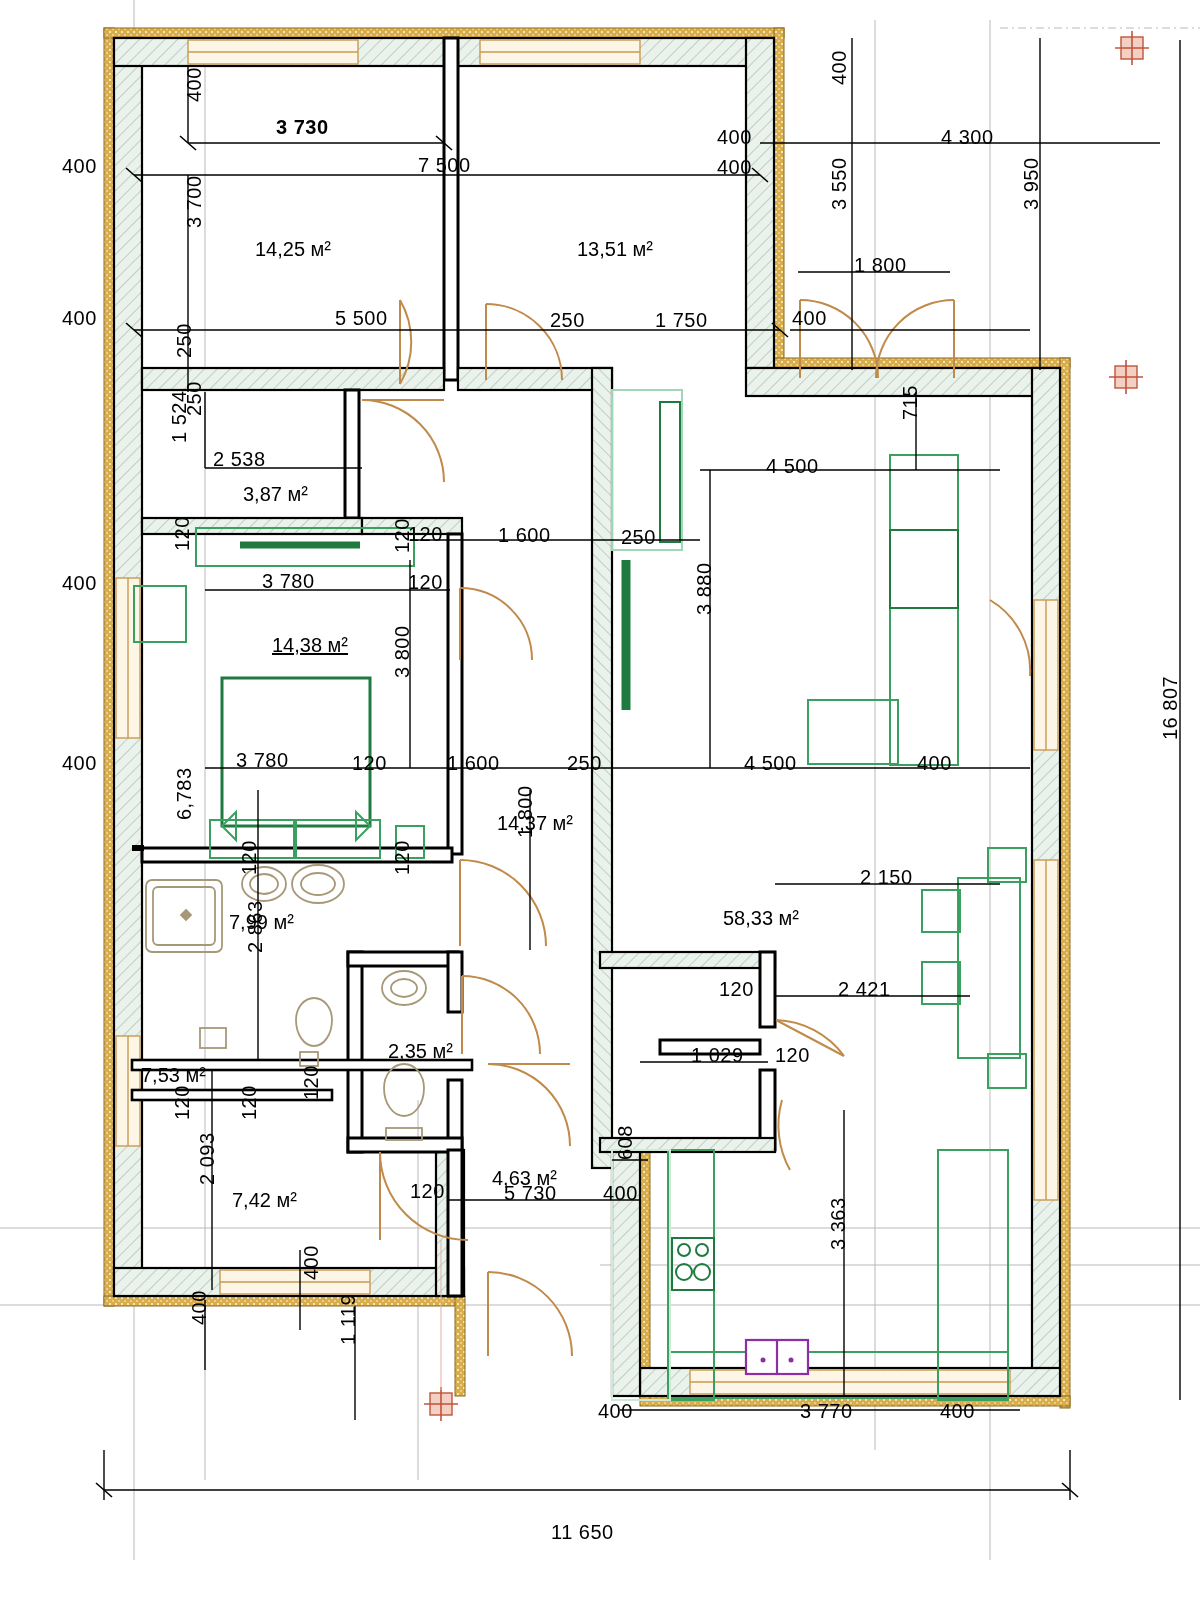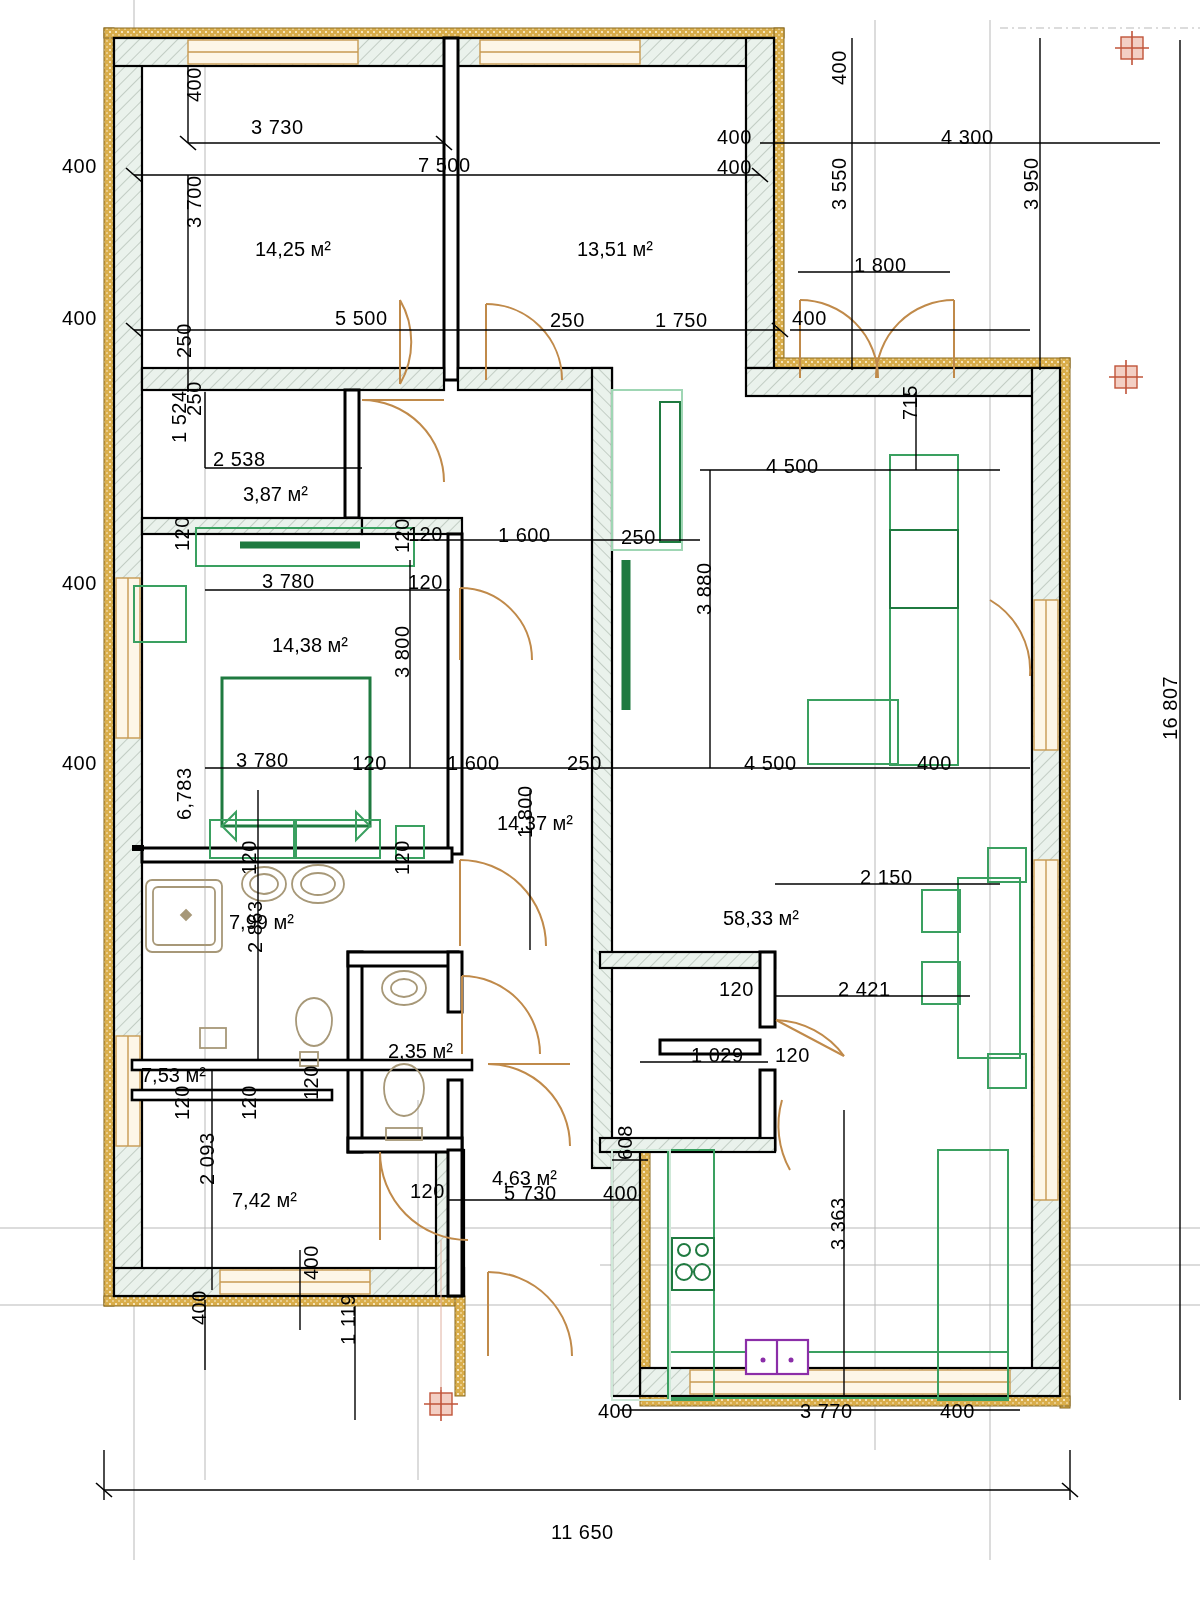--- a/index.html
+++ b/index.html
@@ -293,29 +293,29 @@
       <line x1="0" y1="-17" x2="0" y2="17" stroke="#c0543a" stroke-width="1.6"></line>
     </g>
     <line x1="441" y1="1240" x2="441" y2="1390" stroke="#e0b0a0" stroke-width="1"></line>
   </g>
 </svg>
 
 <div id="labels">
       <div class="lbl area" style="left: 255px; top: 238px;">14,25 м²</div>
       <div class="lbl area" style="left: 577px; top: 238px;">13,51 м²</div>
       <div class="lbl area" style="left: 243px; top: 483px;">3,87 м²</div>
-      <div class="lbl area" style="left: 272px; top: 634px;">14,38 м²</div>
+      <div class="lbl area" style="left: 272px; top: 634px; text-decoration: underline;">14,38 м²</div>
       <div class="lbl area" style="left: 229px; top: 911px;">7,99 м²</div>
       <div class="lbl area" style="left: 497px; top: 812px;">14,37 м²</div>
       <div class="lbl area" style="left: 723px; top: 907px;">58,33 м²</div>
       <div class="lbl area" style="left: 388px; top: 1040px;">2,35 м²</div>
       <div class="lbl area" style="left: 141px; top: 1064px;">7,53 м²</div>
       <div class="lbl area" style="left: 232px; top: 1189px;">7,42 м²</div>
       <div class="lbl area" style="left: 492px; top: 1167px;">4,63 м²</div>
-      <div class="lbl dim" style="left: 251px; top: 116px;">3 730</div>
+      <div class="lbl dim" style="left: 276px; top: 116px; font-weight: bold;">3 730</div>
       <div class="lbl dim" style="left: 418px; top: 154px;">7 500</div>
       <div class="lbl dim" style="left: 717px; top: 126px;">400</div>
       <div class="lbl dim" style="left: 717px; top: 156px;">400</div>
       <div class="lbl dim" style="left: 941px; top: 126px;">4 300</div>
       <div class="lbl dim" style="left: 335px; top: 307px;">5 500</div>
       <div class="lbl dim" style="left: 550px; top: 309px;">250</div>
       <div class="lbl dim" style="left: 655px; top: 309px;">1 750</div>
       <div class="lbl dim" style="left: 792px; top: 307px;">400</div>
       <div class="lbl dim" style="left: 854px; top: 254px;">1 800</div>
       <div class="lbl dim" style="left: 213px; top: 432px; margin-top: 16px;">2 538</div>

